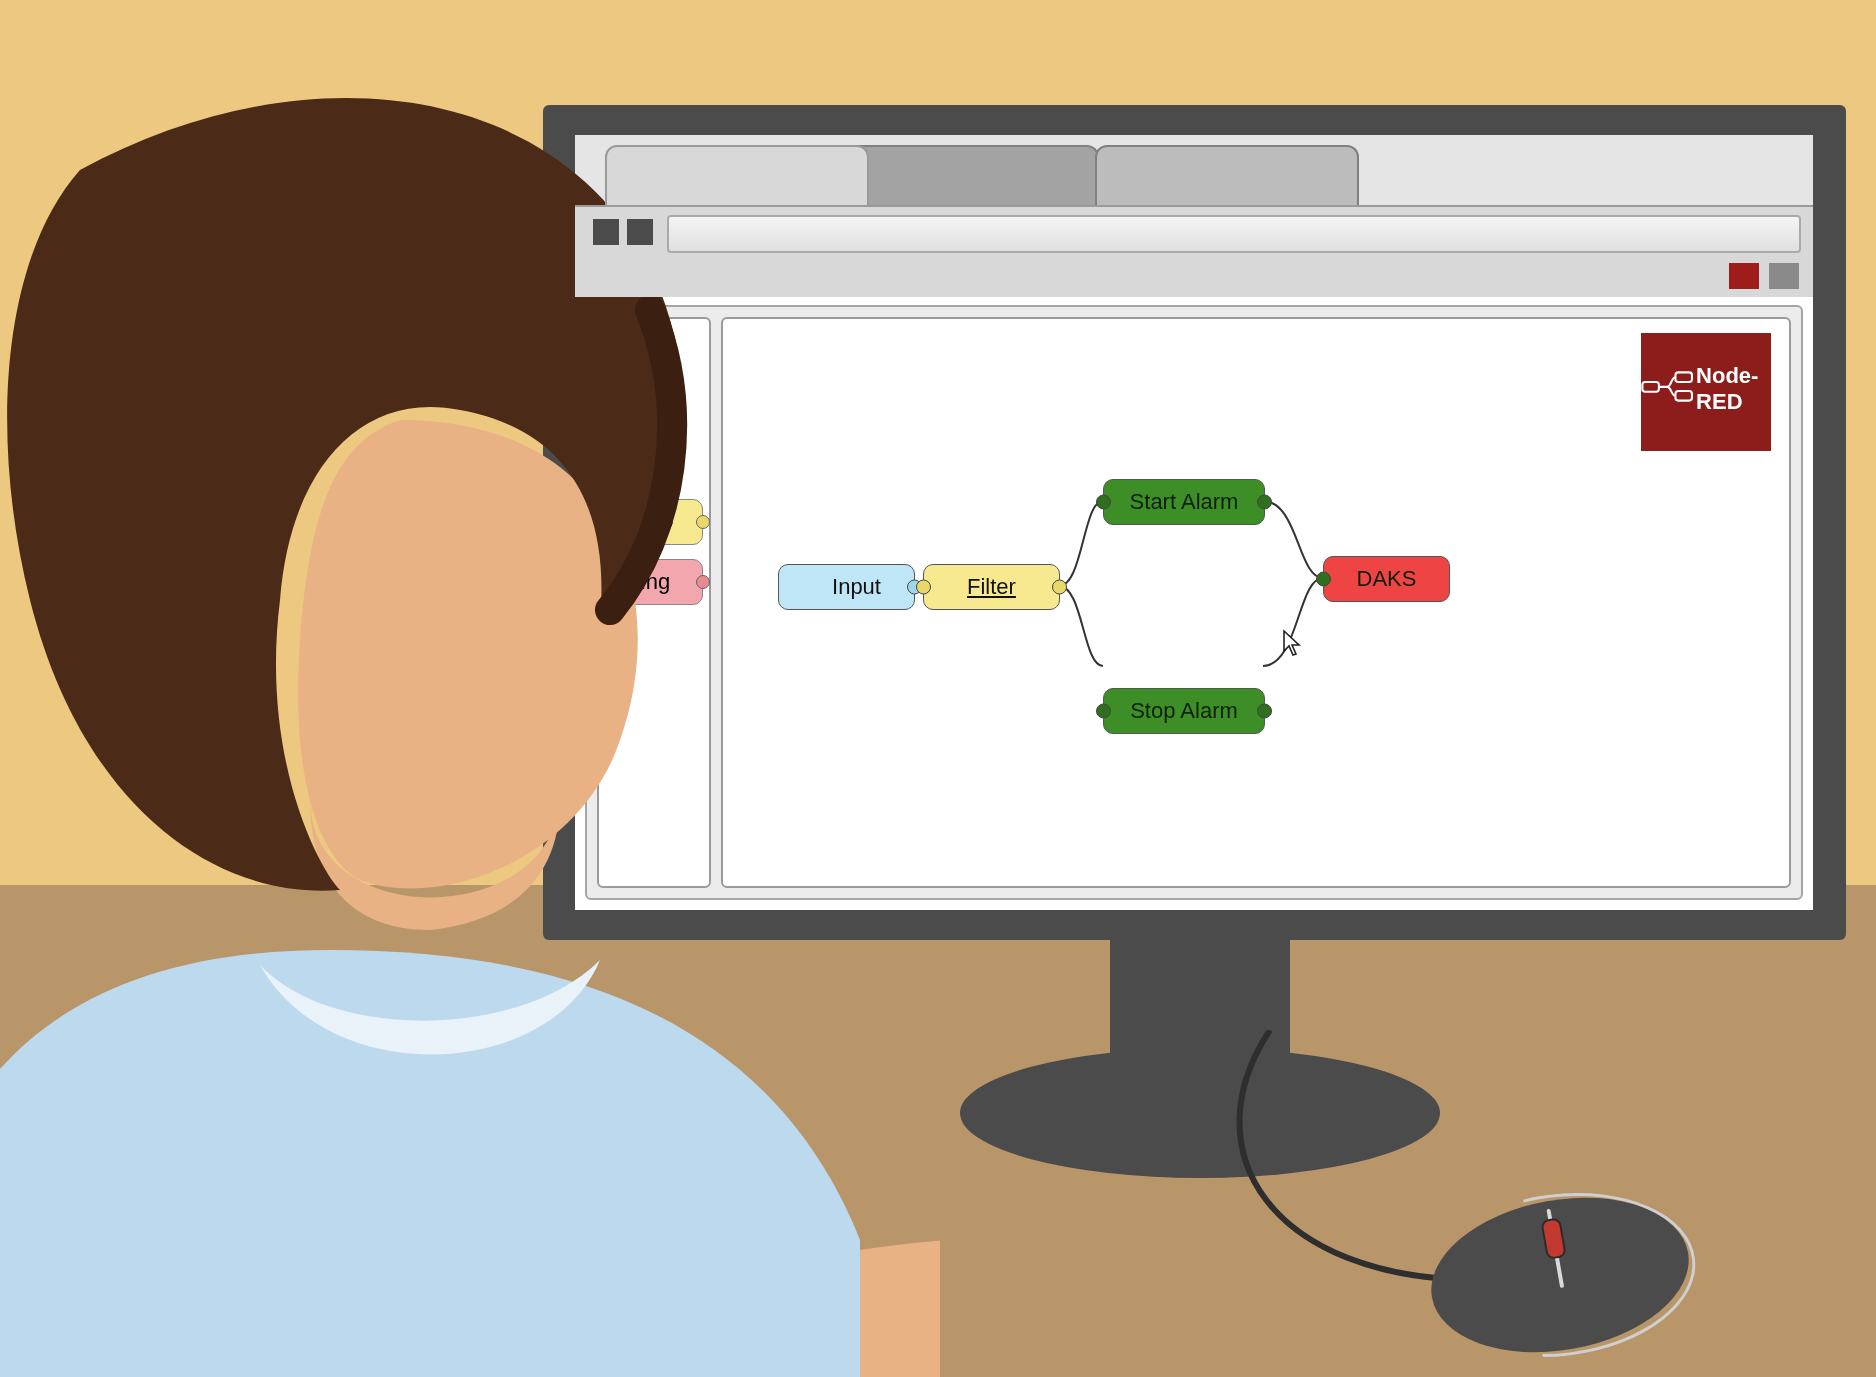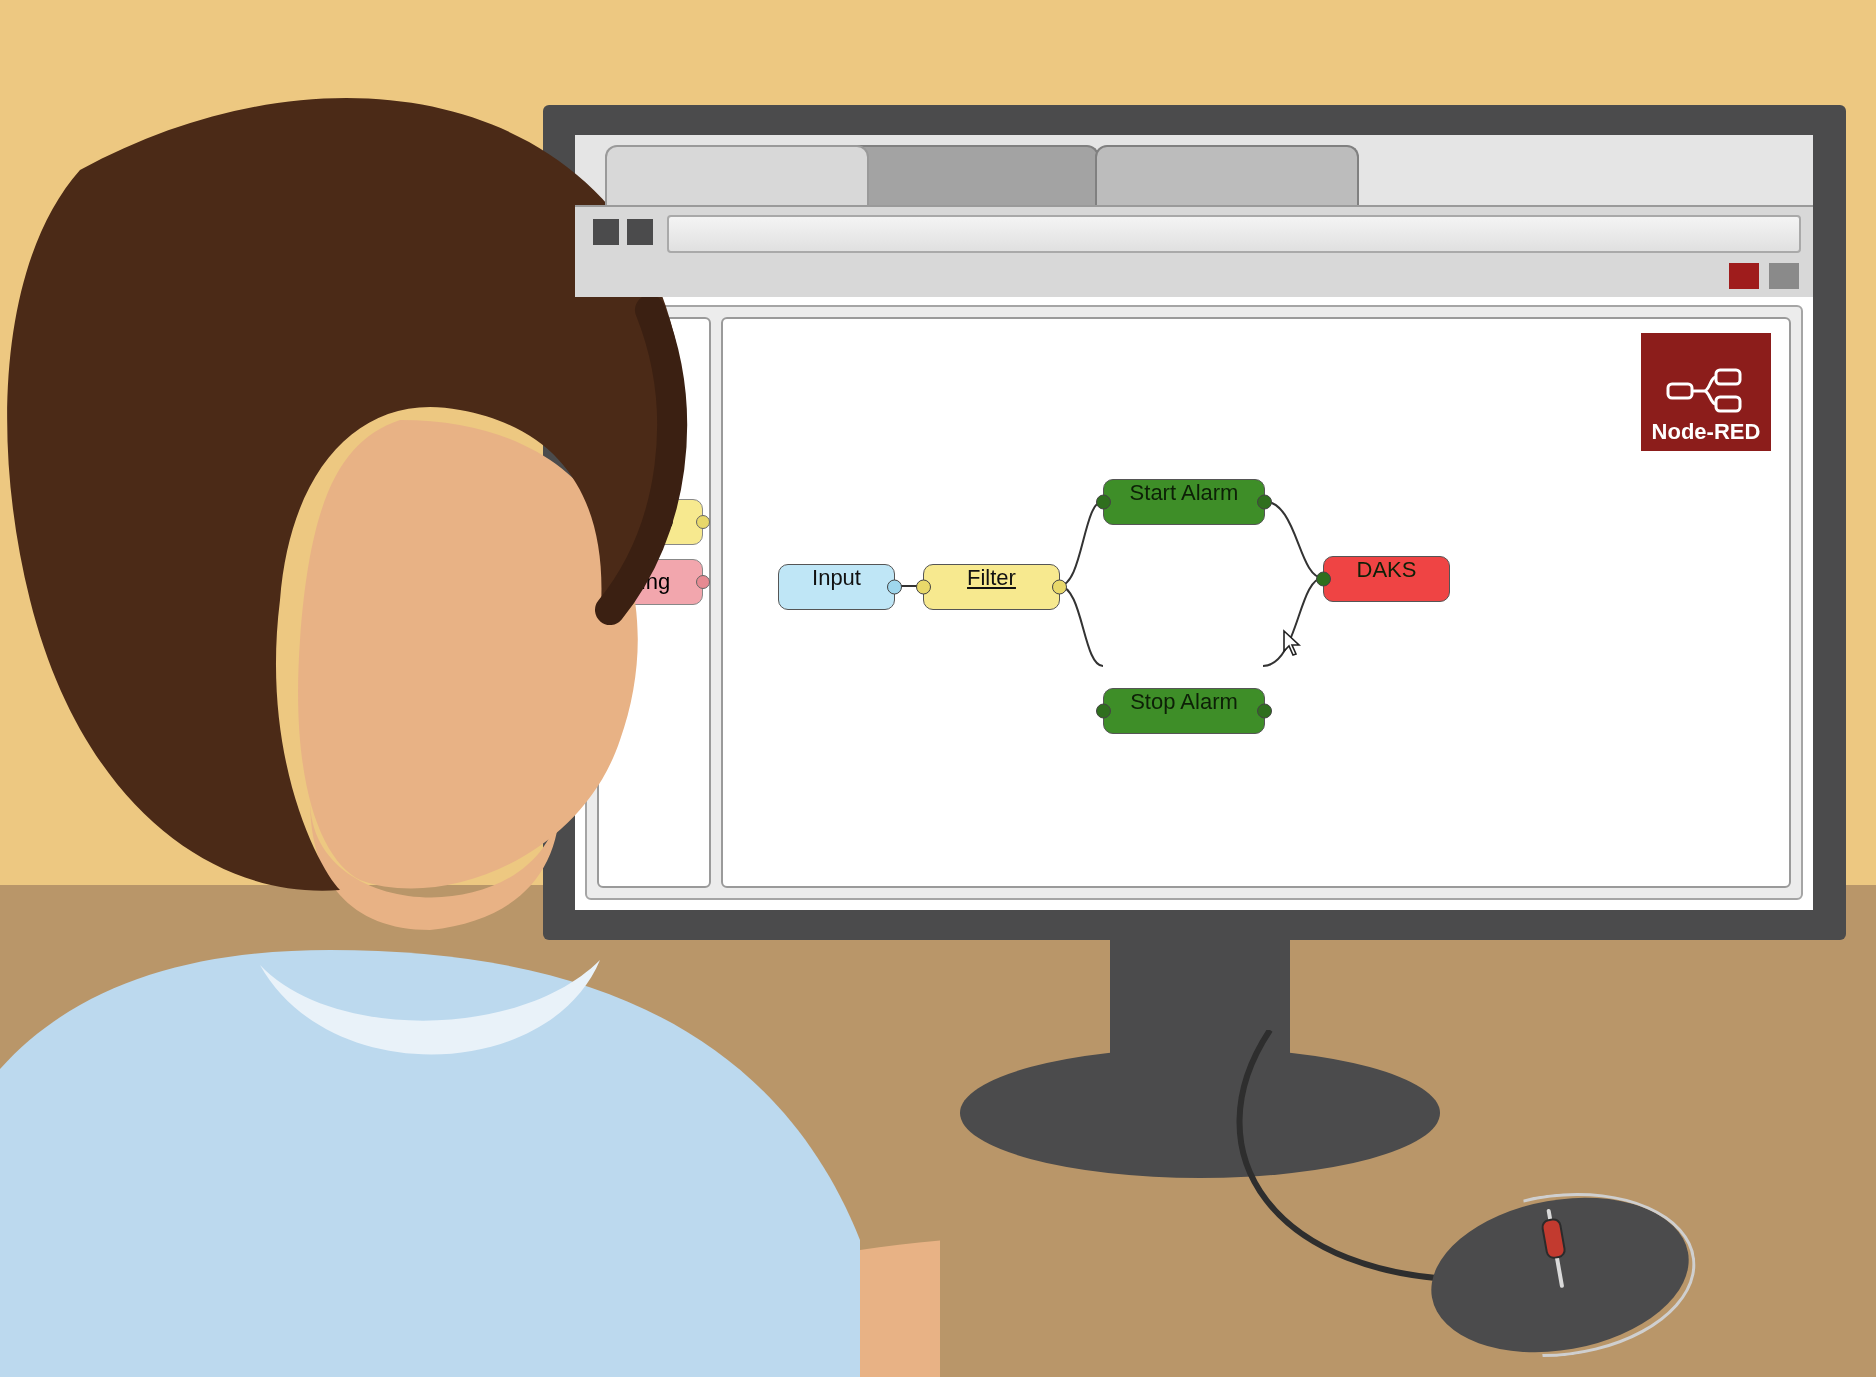--- a/index.html
+++ b/index.html
@@ -150,21 +150,21 @@
   }
   
   .badge {
     position: absolute;
     right: 18px;
     top: 14px;
     width: 130px;
     height: 118px;
     background: #8c1d1b;
     display: flex;
-    flex-direction: column;
+    flex-direction: row;
     align-items: center;
     justify-content: flex-end;
     padding-bottom: 6px;
     box-sizing: border-box;
   }
   .badge-label {
     color: #ffffff;
     font-weight: bold;
     font-size: 22px;
   }
@@ -194,34 +194,34 @@
   .palette-node.logging { top: 240px; background:#f2a6ad; }
   .palette-node.logging .port{ background:#e68a92;}
 
   
   .node {
     position: absolute;
     height: 44px;
     border-radius: 10px;
     border: 1.5px solid #555;
     display: flex;
-    align-items: flex-start;
+    align-items: center;
     justify-content: center;
     font-size: 22px;
     color: #111;
   }
   .node .port {
     position:absolute;width:13px;height:13px;border-radius:50%;
     top:50%;transform:translateY(-50%);
     border:1.5px solid #444;
   }
   .node .port.out { right:-8px; }
   .node .port.in  { left:-8px; }
 
-  .n-input  { left: 55px;  top: 245px; width: 115px; background:#bfe6f6; }
+  .n-input  { left: 55px;  top: 245px; width: 115px; background:#bfe6f6;padding-left:20px; }
   .n-input .port.out{ background:#9fd6ec;}
   .n-filter { left: 200px; top: 245px; width: 135px; background:#f7e98f;text-decoration:underline; }
   .n-filter .port{ background:#e8d86a;}
   .n-start  { left: 380px; top: 160px; width: 160px; background:#3e8e28; color:#0d2007;}
   .n-start .port{ background:#2f6f1e;}
   .n-stop   { left: 380px; top: 325px; width: 160px; background:#3e8e28; color:#0d2007;margin-top:44px;}
   .n-stop .port{ background:#2f6f1e;}
   .n-daks   { left: 600px; top: 237px; width: 125px; background:#ef4444; color:#0d2007;}
   .n-daks .port{ background:#2f6f1e;}
 

